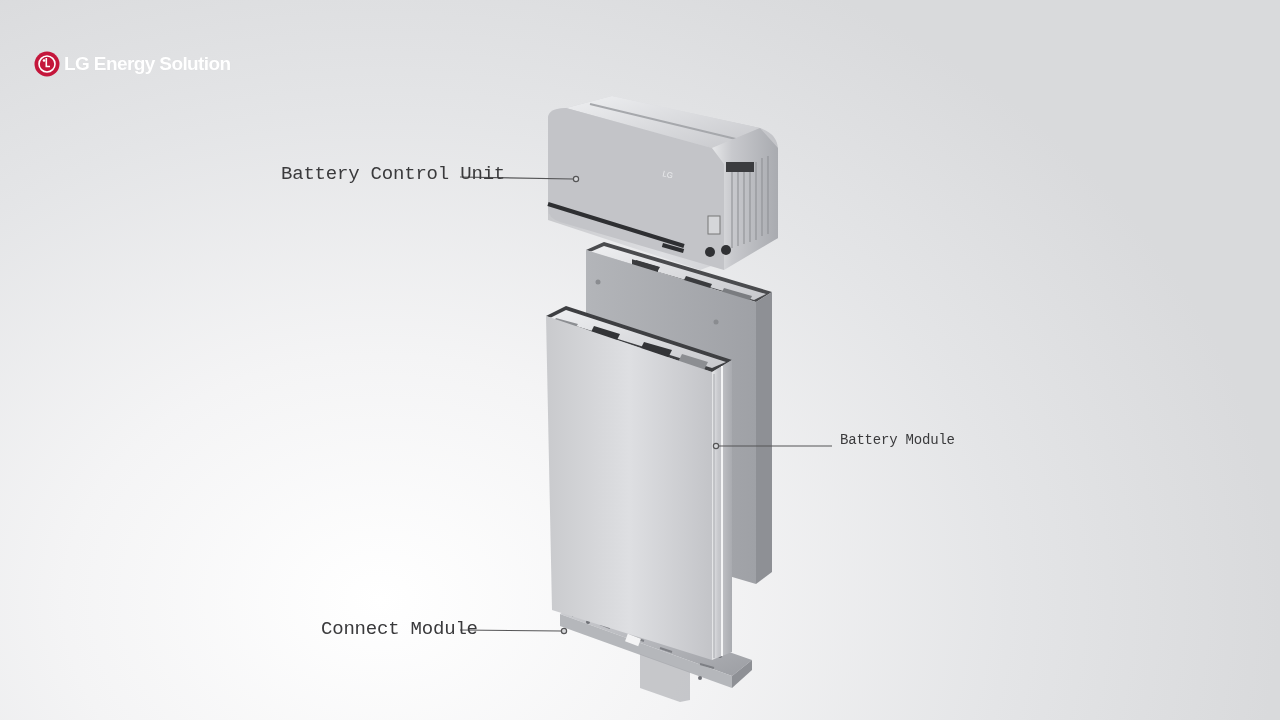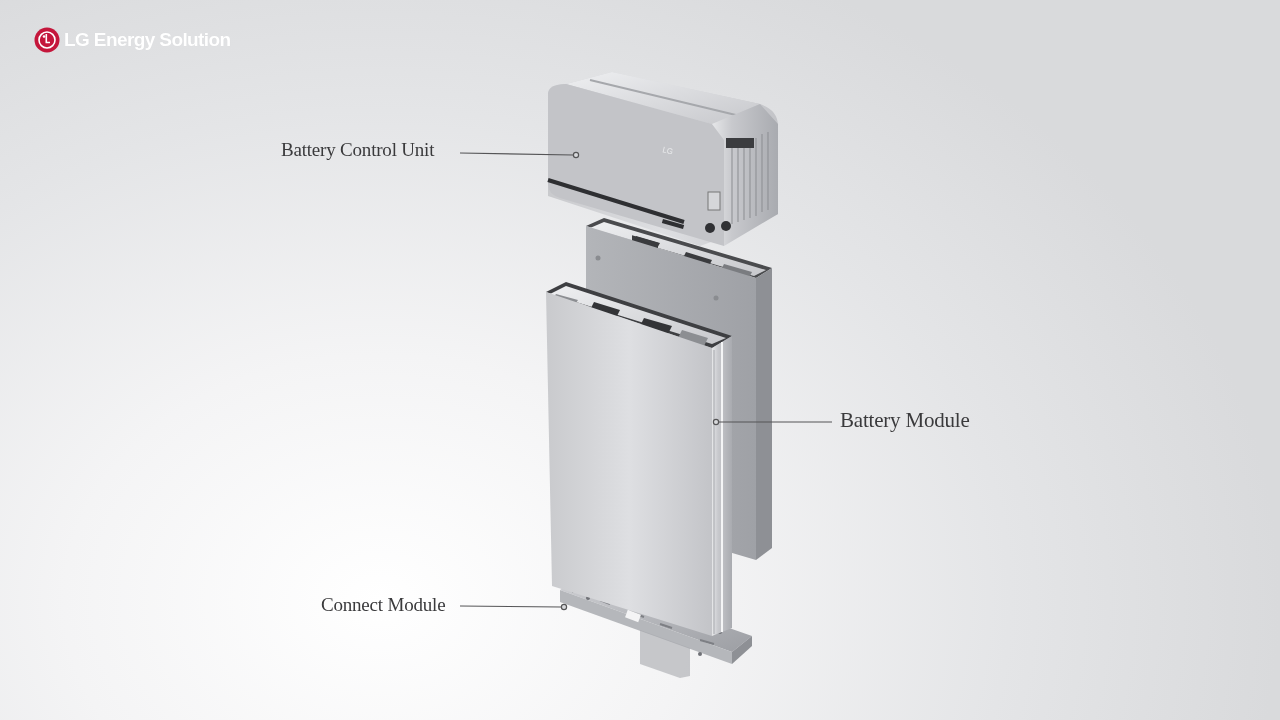--- a/index.html
+++ b/index.html
@@ -1,27 +1,27 @@
 <!DOCTYPE html>
 <html><head>
 <meta charset="utf-8">
 <style>
   html, body { margin:0; padding:0; }
   body {
     width:1280px; height:720px; overflow:hidden; position:relative;
     background: radial-gradient(ellipse 900px 700px at 380px 600px, #ffffff 0%, #f4f4f5 35%, #e4e5e7 70%, #d9dadc 100%);
     font-family: "DejaVu Sans", sans-serif;
   }
-  .stage { position:absolute; inset:0; }
+  .stage { position:absolute; inset:0;margin-top:24px; }
   .logo { position:absolute; left:34px; top:27px; display:flex; align-items:center; gap:4px; }
   .logo-mark { width:26px; height:26px; }
   .logo-text { color:#ffffff; font-family:"Liberation Sans", sans-serif; font-weight:bold; font-size:19px; letter-spacing:-0.6px; text-shadow:0 0 1px rgba(0,0,0,0.05); }
-  .label { position:absolute; color:#3a3a3c; font-family:Liberation Serif, serif; font-size:19px; letter-spacing:-0.2px; white-space:nowrap; }
+  .label { position:absolute; color:#3a3a3c; font-family:Liberation Mono, monospace; font-size:19px; letter-spacing:-0.2px; white-space:nowrap; }
   .lbl-bcu { left:281px; top:139px; }
-  .lbl-bm  { left:840px; top:408px; font-size:21px; }
+  .lbl-bm  { left:840px; top:408px; font-size:14px; }
   .lbl-cp  { left:321px; top:594px; }
   svg.product { position:absolute; left:0; top:0; }
 </style>
 </head>
 <body>
 
 <div class="stage">
 
   <div class="logo">
     <svg class="logo-mark" viewBox="0 0 26 26">

